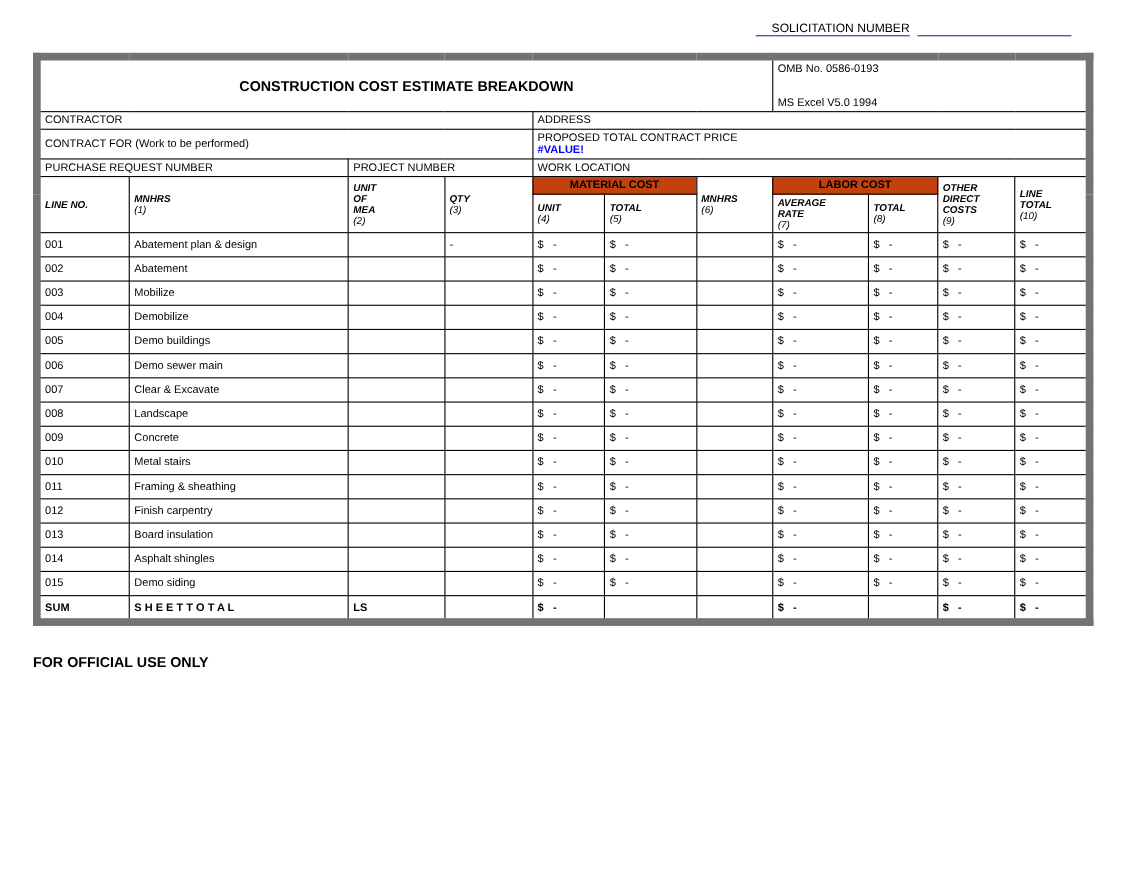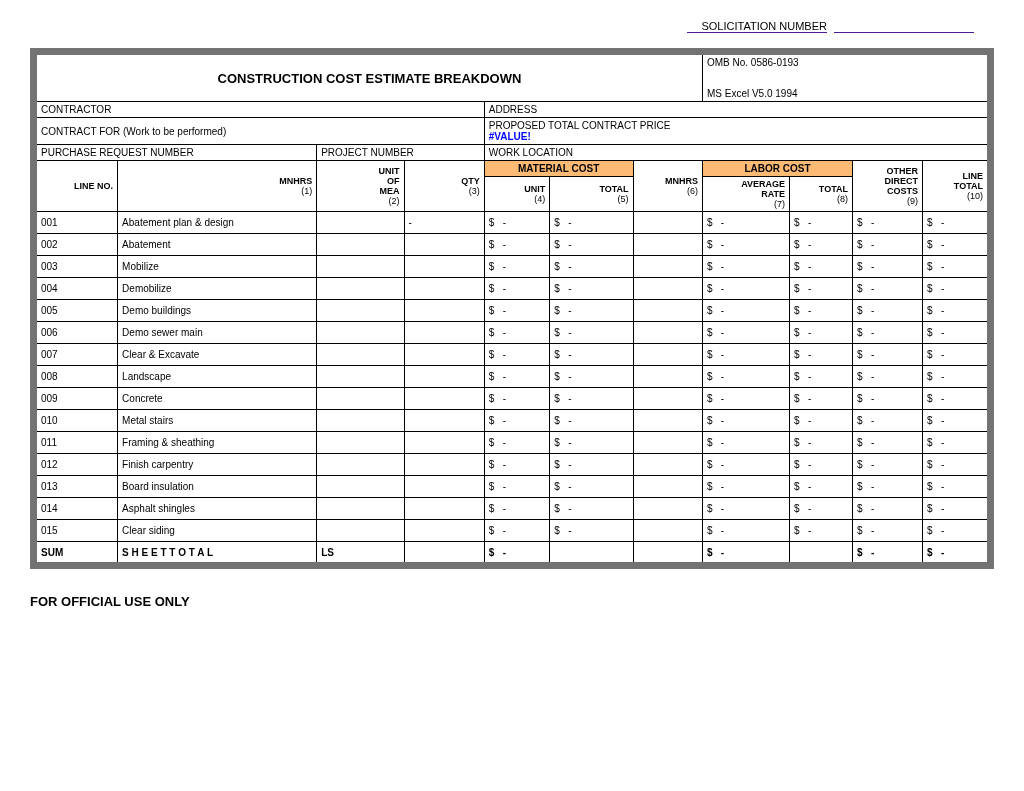--- a/index.html
+++ b/index.html
@@ -51,28 +51,29 @@
       padding: 3px 4px;
     }
     .value-red {
       color: blue;
       font-weight: bold;
     }
     .header-group {
       text-align: center;
       font-weight: bold;
       font-size: 10px;
-      background: #fdba74;
+      background: #c2410c;
     }
     .col-header {
-      text-align: right;
+      text-align: left;
       font-size: 9px;
       font-weight: bold;
       vertical-align: bottom;
       padding: 2px;
+      font-style: italic;
     }
     .data-row td {
       font-size: 10px;
       height: 22px;
     }
     .num-cell {
     }
     .dollar-cell {
       white-space: nowrap;
     }
@@ -362,21 +363,21 @@
     <td class="dollar-cell">$&nbsp;&nbsp;&nbsp;-</td>
     <td class="dollar-cell">$&nbsp;&nbsp;&nbsp;-</td>
     <td></td>
     <td class="dollar-cell">$&nbsp;&nbsp;&nbsp;-</td>
     <td class="dollar-cell">$&nbsp;&nbsp;&nbsp;-</td>
     <td class="dollar-cell">$&nbsp;&nbsp;&nbsp;-</td>
     <td class="dollar-cell">$&nbsp;&nbsp;&nbsp;-</td>
   </tr>
   <tr class="data-row">
     <td class="num-cell">015</td>
-    <td>Clear siding</td>
+    <td>Demo siding</td>
     <td></td>
     <td></td>
     <td class="dollar-cell">$&nbsp;&nbsp;&nbsp;-</td>
     <td class="dollar-cell">$&nbsp;&nbsp;&nbsp;-</td>
     <td></td>
     <td class="dollar-cell">$&nbsp;&nbsp;&nbsp;-</td>
     <td class="dollar-cell">$&nbsp;&nbsp;&nbsp;-</td>
     <td class="dollar-cell">$&nbsp;&nbsp;&nbsp;-</td>
     <td class="dollar-cell">$&nbsp;&nbsp;&nbsp;-</td>
   </tr>

